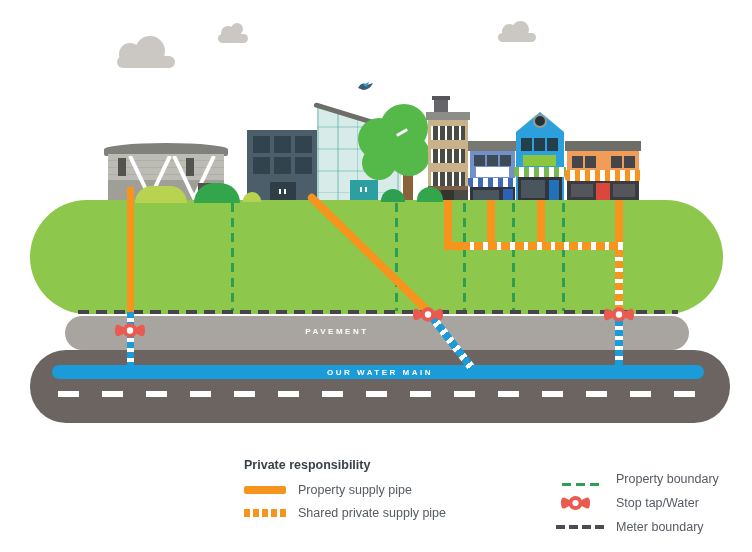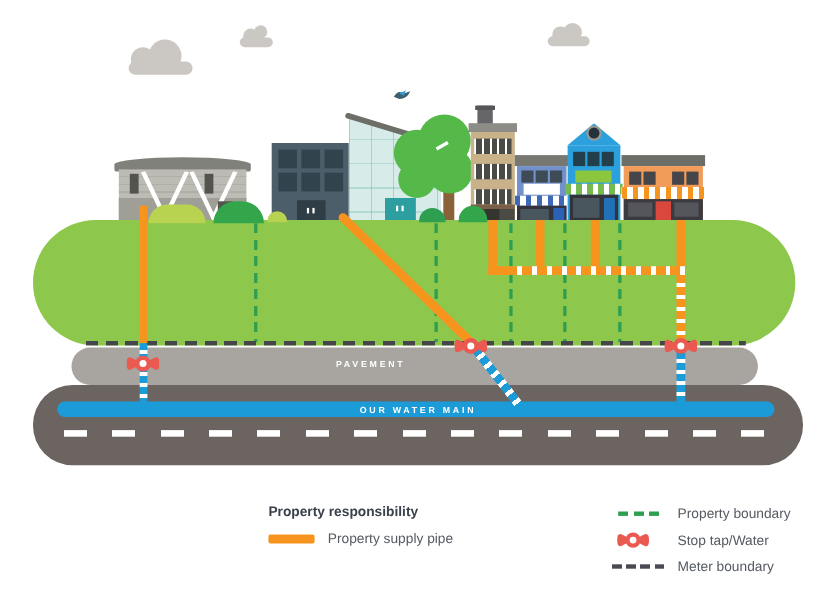--- a/index.html
+++ b/index.html
@@ -222,31 +222,37 @@
   </svg>
   <svg class="abs" style="left:604px;top:306px;" width="30" height="17" viewBox="0 0 30 16">
     <path d="M15 8 L4 2.5 Q0 1 0 8 Q0 15 4 13.5 Z" fill="#EA5A50"></path>
     <path d="M15 8 L26 2.5 Q30 1 30 8 Q30 15 26 13.5 Z" fill="#EA5A50"></path>
     <circle cx="15" cy="8" r="7.2" fill="#EA5A50"></circle>
       <circle cx="15" cy="8" r="3.2" fill="#ffffff"></circle>
   </svg>
 
 
   <div class="abs" style="left:244px;top:458px;">
-    <div class="lg-title">Property responsibility</div>
+    <div class="lg-title">Private responsibility</div>
     <div class="lg-row">
       <span class="lg-swatch">
           <span class="sw-solid orange"></span>
         </span>
       <span class="lg-label">Property supply pipe</span>
     </div>
+    <div class="lg-row">
+      <span class="lg-swatch">
+          <span class="sw-dash8 sw-dashorange"></span>
+        </span>
+      <span class="lg-label">Shared private supply pipe</span>
+    </div>
   </div>
 
   <div class="abs" style="left:556px;top:460px;">
-    <div class="lg-row" style="margin-top:0;">
+    <div class="lg-row" style="margin-top:12px;align-items:flex-end;">
       <span class="lg-swatch" style="flex-basis:48px;width:48px;">
           <span class="sw-dashgreen" style="margin-left:6px;"></span>
         </span>
       <span class="lg-label">Property boundary</span>
     </div>
     <div class="lg-row">
       <span class="lg-swatch" style="flex-basis:48px;width:48px;">
         <svg style="margin-left:5px;" width="29" height="16" viewBox="0 0 30 16">
           <path d="M15 8 L4 2.5 Q0 1 0 8 Q0 15 4 13.5 Z" fill="#EA5A50"></path>
           <path d="M15 8 L26 2.5 Q30 1 30 8 Q30 15 26 13.5 Z" fill="#EA5A50"></path>

